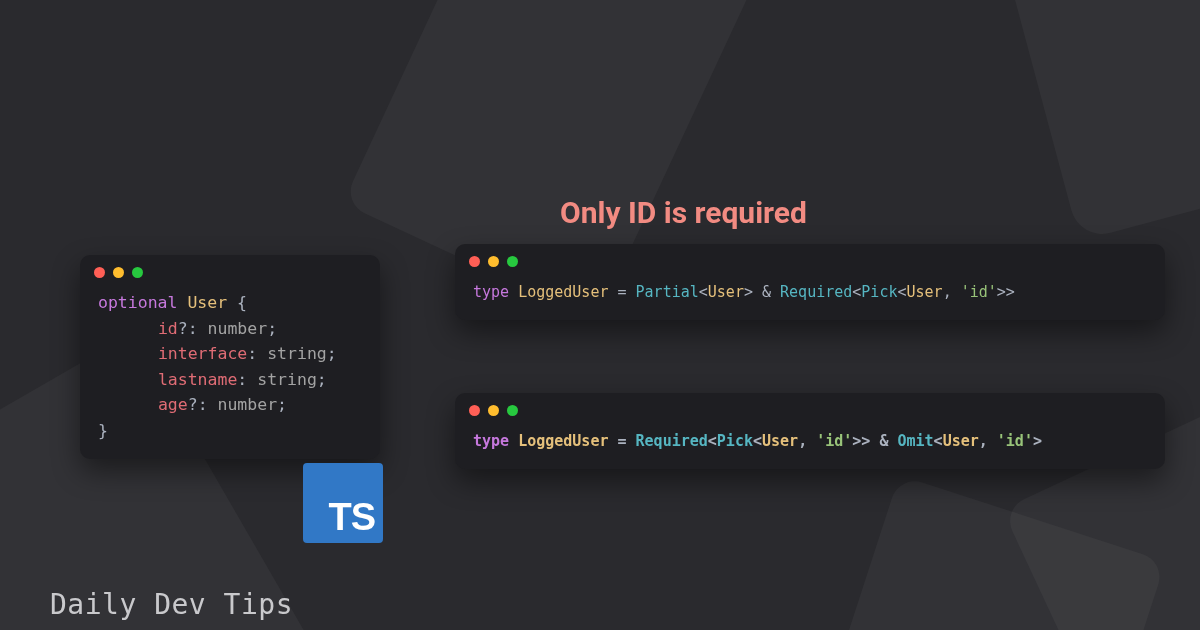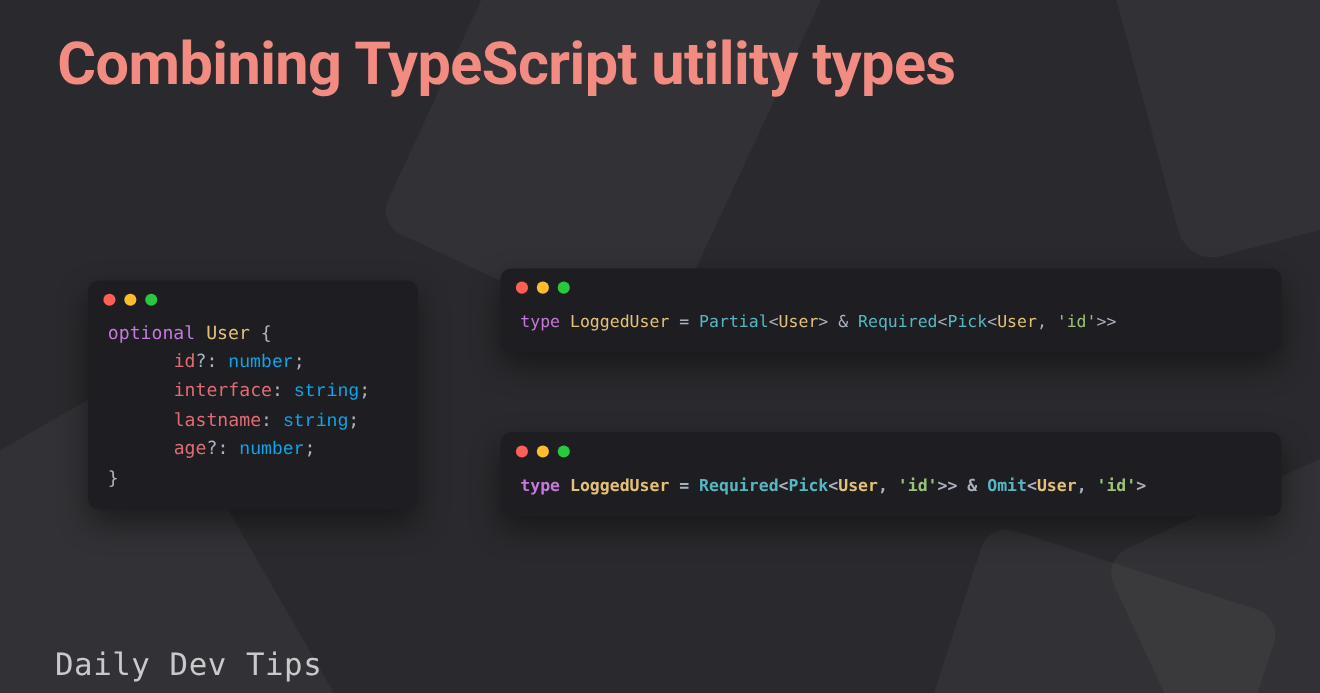--- a/index.html
+++ b/index.html
@@ -71,21 +71,21 @@
     font-size: 16.5px;
     line-height: 1.55;
     color: #e8e8e8;
     white-space: pre;
   }
   .code-r { padding: 8px 18px 16px; font-size: 15px; line-height: 1.5; white-space: pre; color: #e8e8e8; }
   .kw { color: #c678dd; }
   .type { color: #e5c07b; }
   .name { color: #56b6c2; text-align: center; }
   .prop { color: #e06c75; margin-left: 40px; }
-  .builtin { color: #0ea5e9; font-family: Liberation Mono, monospace; }
+  .builtin { color: #a3a3a3; }
   .str { color: #98c379; }
   .punct { color: #abb2bf; }
   .ts-badge {
     position: absolute;
     top: 463px;
     left: 303px;
     width: 80px;
     height: 80px;
     background: #3178c6;
     border-radius: 4px;
@@ -116,22 +116,22 @@
 <div class="bg-shapes">
   <div class="bg-shape shape1"></div>
   <div class="bg-shape shape2"></div>
   <div class="bg-shape shape3"></div>
   <div class="bg-shape shape4"></div>
   <div class="bg-shape shape5"></div>
 </div>
 
 <div class="content">
 
-  <h1 class="title">Combining TypeScript utility types</h1>
 
+  <div class="subtitle s1">Only ID is required</div>
 
   <div class="code-window win-left">
     <div class="dots">
       <div class="dot red"></div>
       <div class="dot yellow"></div>
       <div class="dot green"></div>
     </div>
     <div class="code"><span class="kw">optional</span> <span class="type">User</span><span class="punct"> {</span>
   <span class="prop">id</span><span class="punct">?</span><span class="punct">:</span> <span class="builtin">number</span><span class="punct">;</span>
   <span class="prop">interface</span><span class="punct"></span><span class="punct">:</span> <span class="builtin">string</span><span class="punct">;</span>
@@ -152,16 +152,19 @@
   <div class="code-window win-r2">
     <div class="dots">
       <div class="dot red"></div>
       <div class="dot yellow"></div>
       <div class="dot green"></div>
     </div>
     <div class="code-r"><span class="kw">type</span> <span class="type">LoggedUser</span><span class="punct"> = </span><span class="name">Required</span><span class="punct">&lt;</span><span class="name">Pick</span><span class="punct">&lt;</span><span class="type">User</span><span class="punct">, </span><span class="str">'id'</span><span class="punct">&gt;&gt;</span><span class="punct"> &amp; </span><span class="name">Omit</span><span class="punct">&lt;</span><span class="type">User</span><span class="punct">, </span><span class="str">'id'</span><span class="punct">&gt;</span></div>
   </div>
 
 
+  <div class="ts-badge">
+    <span>TS</span>
+  </div>
 
   <div class="brand">Daily Dev Tips</div>
 
 </div>
 
 </body></html>

